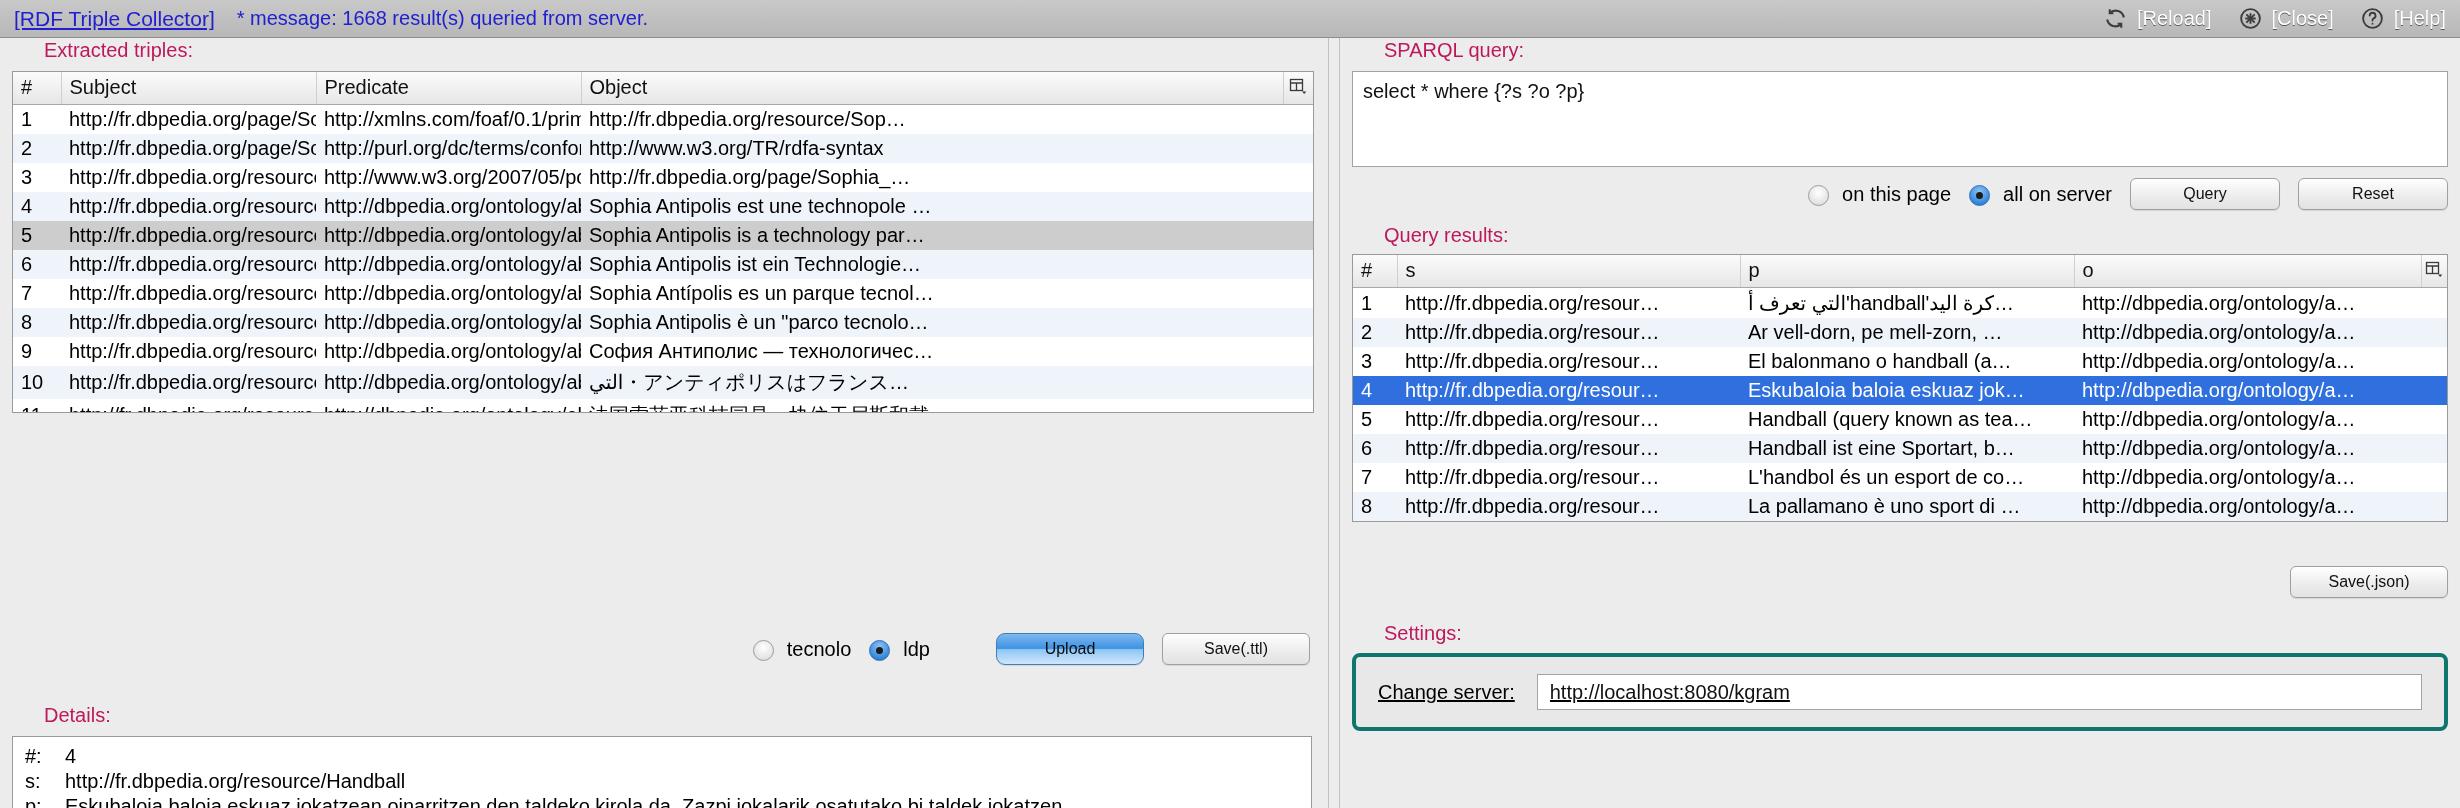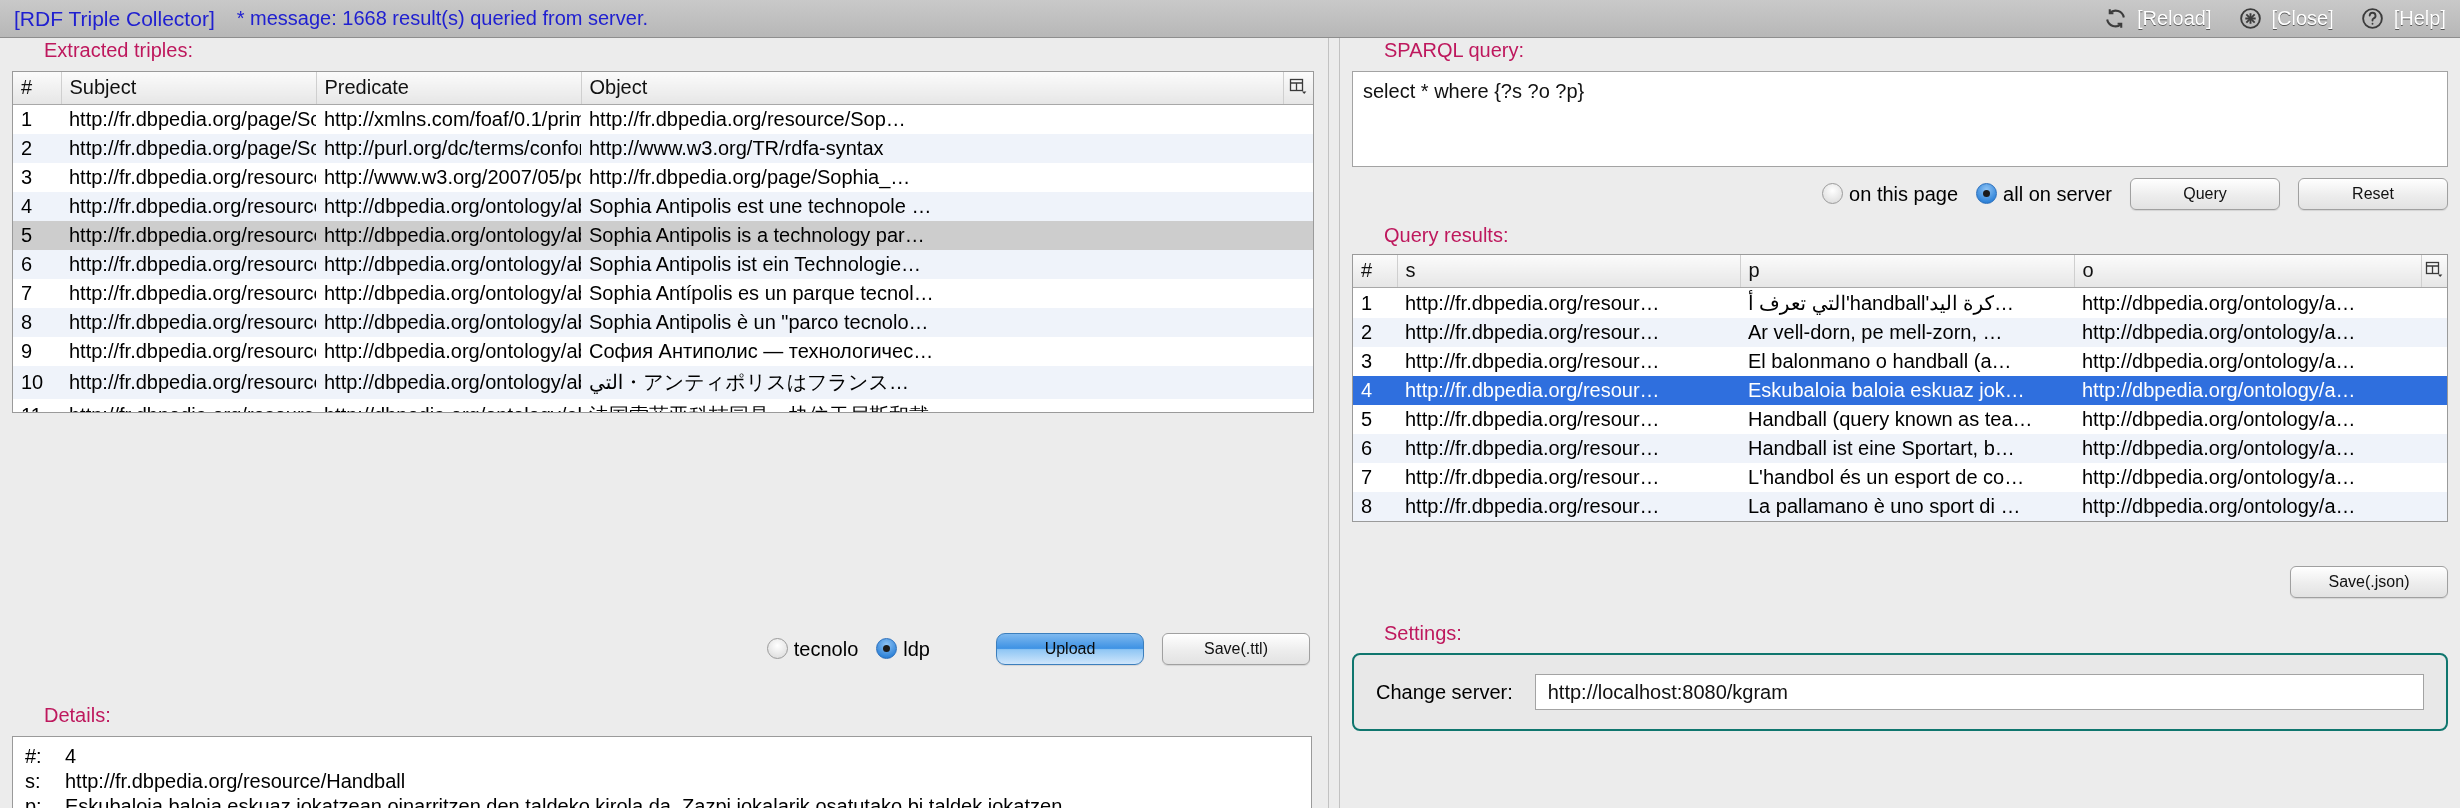--- a/index.html
+++ b/index.html
@@ -27,20 +27,21 @@
     display: flex;
     align-items: center;
     box-sizing: border-box;
     padding: 0 14px;
   }
   #titlebar .app-name {
     color: #2020d0;
     font-size: 21px;
     font-weight: normal;
     white-space: nowrap;
+    text-decoration: underline;
   }
   #titlebar .msg {
     color: #2020d0;
     font-size: 20px;
     margin-left: 22px;
     white-space: nowrap;
   }
   #titlebar .spacer { flex: 1 1 auto; }
   .tb-action {
     display: flex;
@@ -138,22 +139,22 @@
   td.num { text-align: left; padding-left: 10px; }
 
   .colicon {
     width: 22px; height: 20px;
     display: inline-block;
   }
 
   
   .radio-row {
     display: flex;
-    align-items: flex-start;
-    gap: 6px;
+    align-items: flex-end;
+    gap: 13px;
   }
   .radio {
     width: 21px; height: 21px;
     border-radius: 50%;
     background: radial-gradient(circle at 50% 35%, #ffffff, #e3e3e3 70%, #d0d0d0 100%);
     border: 1px solid #9b9b9b;
     box-sizing: border-box;
     display: inline-block;
     position: relative;
     flex: 0 0 auto;
@@ -207,24 +208,25 @@
     background: #ffffff;
     font-family: "Liberation Sans", sans-serif;
     font-size: 20px;
     padding: 8px 10px;
     box-sizing: border-box;
     color: #111;
     white-space: pre-wrap;
     overflow: hidden;
   }
   .groupbox {
-    border: 2px solid #0f766e;
+    border: 4px solid #0f766e;
     border-radius: 8px;
     background: #e8e8e8;
     box-sizing: border-box;
+    text-decoration: underline;
   }
 
   
   #details-box {
     position: absolute;
     left: 12px;
     top: 698px;
     width: 1300px;
     height: 104px;
     border: 1px solid #9a9a9a;

